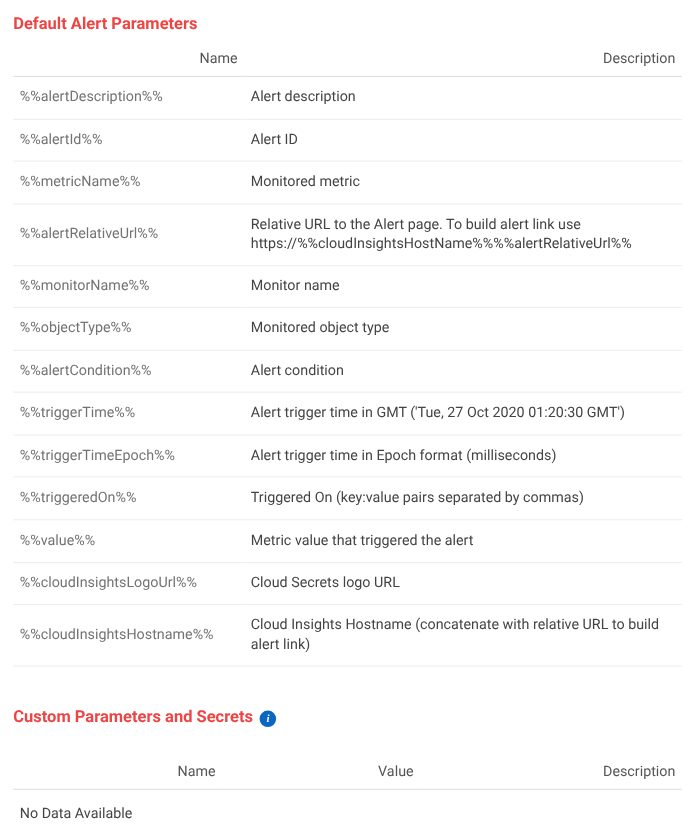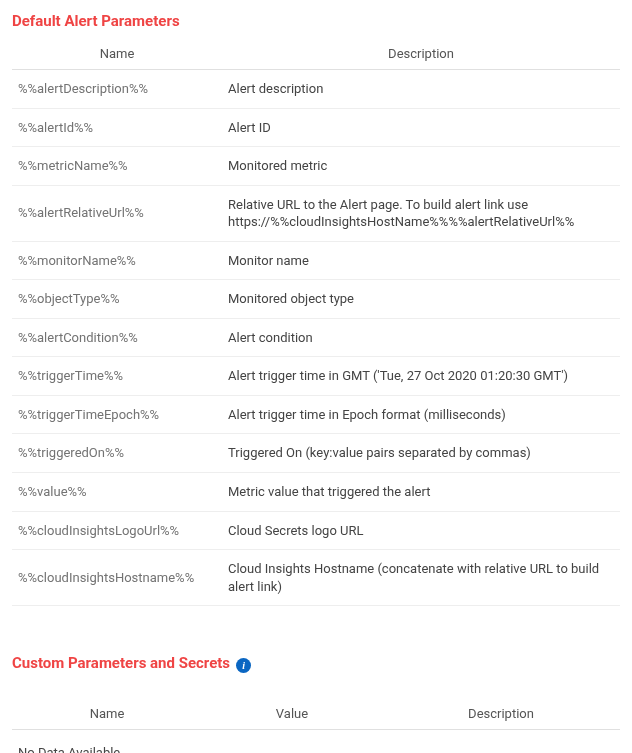--- a/index.html
+++ b/index.html
@@ -14,21 +14,21 @@
     .section-title {
       font-size: 15px;
       font-weight: 700;
       color: #ef4444;
       padding: 4px 0 8px 0;
     }
     .title-row {
       display: flex;
       align-items: center;
       gap: 6px;
-      margin-top: 44px;
+      margin-top: 32px;
     }
     .info-icon {
       width: 15px;
       height: 15px;
       border-radius: 50%;
       background: #0a66c2;
       color: #fff;
       font-size: 10px;
       font-weight: 700;
       display: inline-flex;
@@ -36,21 +36,21 @@
       justify-content: center;
       font-style: italic;
       font-family: Georgia, serif;
     }
     table {
       width: 100%;
       border-collapse: collapse;
       margin-top: 0;
     }
     thead th {
-      text-align: center;
+      text-align: right;
       font-weight: 400;
       color: #555;
       padding: 8px 6px;
       border-bottom: 1px solid #e0e0e0;
       font-size: 13px;
       margin-left: 30px;
     }
     tbody td {
       padding: 10px 6px;
       border-bottom: 1px solid #eee;

